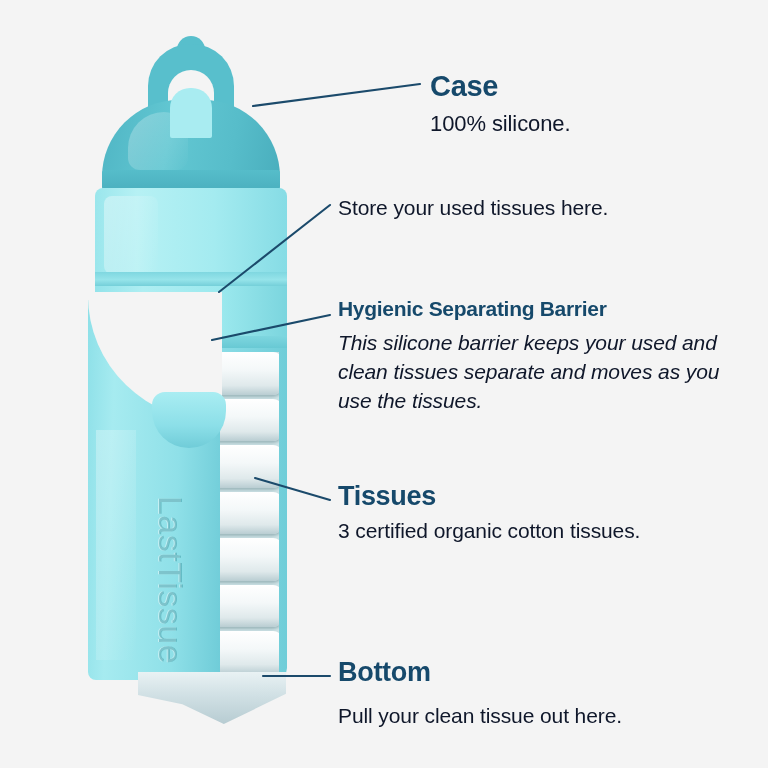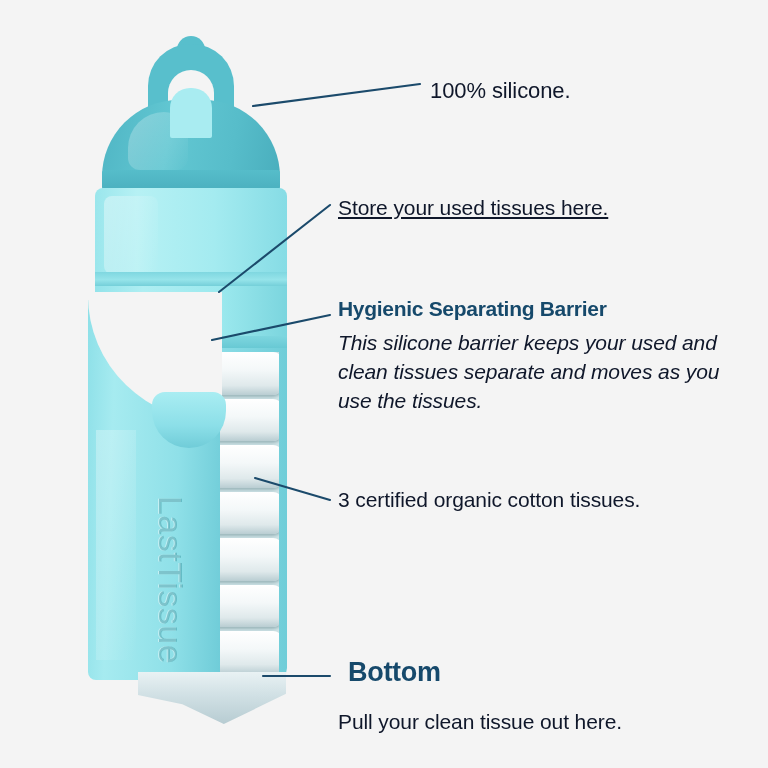--- a/index.html
+++ b/index.html
@@ -193,33 +193,33 @@
     line-height:1.38;
     letter-spacing:-.1px;
     font-weight:400;
   }
   .c-case   { left:430px; top:70px;  width:330px; }
   .c-case h2   { font-size:29px; }
   .c-case p    { font-size:22px; margin-top:6px; }
 
   .c-top    { left:338px; top:188px; width:420px; }
   .c-top h2    { font-size:27px; }
-  .c-top p     { font-size:21px; margin-top:6px;text-decoration:underline; }
+  .c-top p     { font-size:21px; margin-top:6px; }
 
   .c-barrier{ left:338px; top:297px; width:400px; }
   .c-barrier h2{ font-size:21px; }
   .c-barrier p { font-size:21px; margin-top:8px;font-style:italic; }
 
   .c-tissues{ left:338px; top:481px; width:400px; }
   .c-tissues h2{ font-size:27px; }
   .c-tissues p { font-size:21px; margin-top:5px; }
 
   .c-bottom { left:338px; top:657px; width:400px; }
-  .c-bottom h2 { font-size:27px;margin-left:10px; }
-  .c-bottom p  { font-size:21px; margin-top:20px; }
+  .c-bottom h2 { font-size:27px; }
+  .c-bottom p  { font-size:21px; margin-top:14px; }
 </style>
 </head>
 <body>
 
 <div id="stage">
 
   <div id="product">
 
     <div class="loop-nub"></div>
     <div class="loop-outer"></div>
@@ -262,33 +262,35 @@
 
   <svg id="leaders" viewBox="0 0 768 768" xmlns="http://www.w3.org/2000/svg">
     <line x1="253" y1="106" x2="420" y2="84" stroke="#1b4a6b" stroke-width="2.1" stroke-linecap="round"></line>
     <line x1="219" y1="292" x2="330" y2="205" stroke="#1b4a6b" stroke-width="2.1" stroke-linecap="round"></line>
     <line x1="212" y1="340" x2="330" y2="315" stroke="#1b4a6b" stroke-width="2.1" stroke-linecap="round"></line>
     <line x1="255" y1="478" x2="330" y2="500" stroke="#1b4a6b" stroke-width="2.1" stroke-linecap="round"></line>
     <line x1="263" y1="676" x2="330" y2="676" stroke="#1b4a6b" stroke-width="2.1" stroke-linecap="round"></line>
   </svg>
 
   <div class="callout c-case">
+    <h2>Case</h2>
     <p>100% silicone.</p>
   </div>
 
   <div class="callout c-top">
     <p>Store your used tissues here.</p>
   </div>
 
   <div class="callout c-barrier">
     <h2>Hygienic Separating Barrier</h2>
     <p>This silicone barrier keeps your used and clean tissues separate and moves as you use the tissues.</p>
   </div>
 
   <div class="callout c-tissues">
+    <h2>Tissues</h2>
     <p>3 certified organic cotton tissues.</p>
   </div>
 
   <div class="callout c-bottom">
     <h2>Bottom</h2>
     <p>Pull your clean tissue out here.</p>
   </div>
 
 </div>
 

